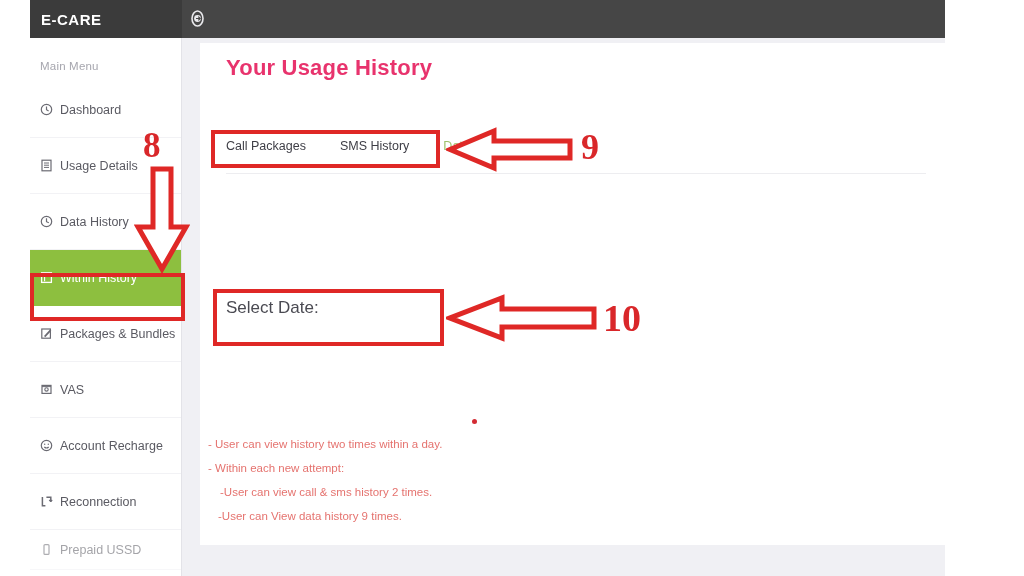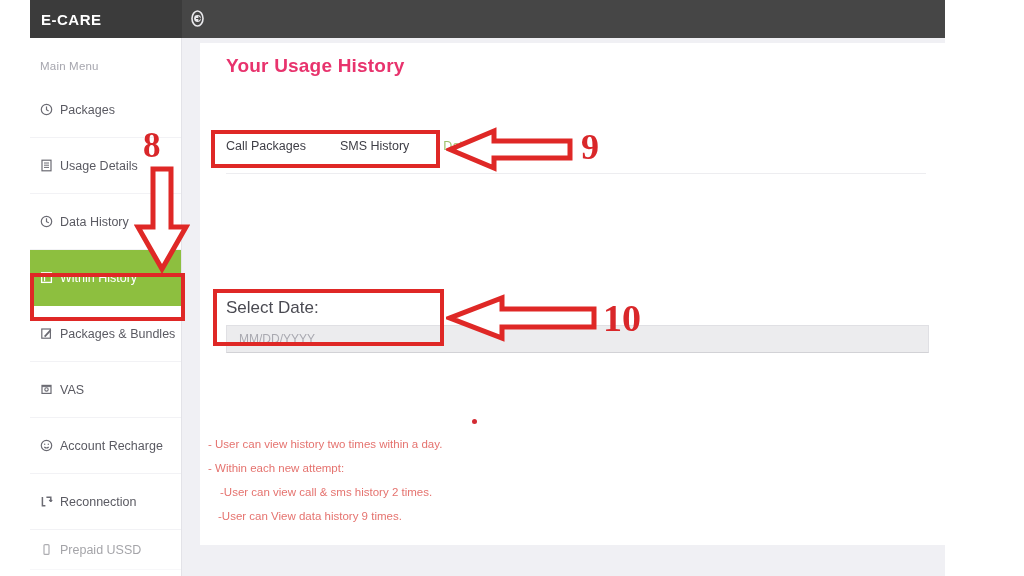--- a/index.html
+++ b/index.html
@@ -105,21 +105,21 @@
   .panel {
     position: relative;
     width: 745px;
     height: 502px;
     background: #ffffff;
   }
   .page-title {
     position: absolute;
     left: 26px; top: 12px;
     color: #e8336d;
-    font-size: 19px;
+    font-size: 22px;
     font-weight: bold;
     letter-spacing: 0.2px;
   }
 
   
   .tabs {
     position: absolute;
     left: 26px; top: 92px;
     display: flex;
     align-items: center;
@@ -222,21 +222,21 @@
     <div class="sidebar">
       <div class="menu-label">Main Menu</div>
 
       <div class="nav-item">
         <span class="ico">
           <svg width="13" height="13" viewBox="0 0 13 13">
               <circle cx="6.5" cy="6.5" r="5.2" fill="none" stroke="#6b6b73" stroke-width="1.2"></circle>
               <path d="M6.5 3.4 v3.3 l2.1 1.3" fill="none" stroke="#6b6b73" stroke-width="1.2"></path>
             </svg>
         </span>
-        <span>Packages</span>
+        <span>Dashboard</span>
       </div>
 
       <div class="nav-item">
         <span class="ico">
           <svg width="13" height="13" viewBox="0 0 13 13">
               <rect x="2" y="1.2" width="9" height="10.6" fill="none" stroke="#6b6b73" stroke-width="1.2"></rect>
               <path d="M4 4 h5 M4 6.2 h5 M4 8.4 h5" stroke="#6b6b73" stroke-width="1"></path>
             </svg>
         </span>
         <span>Usage Details</span>
@@ -323,21 +323,20 @@
 
         <div class="tabs">
           <div class="tab">Call Packages</div>
           <div class="tab">SMS History</div>
           <div class="tab active">Data History</div>
         </div>
         <div class="tab-divider"></div>
 
         <div class="field-block">
           <div class="field-label">Select Date:</div>
-          <input class="date-input" type="text" value="" placeholder="MM/DD/YYYY" style="">
         </div>
 
         <div class="dot-marker"></div>
 
         <div class="notes">
           <div class="n1">- User can view history two times within a day.</div>
           <div class="n2">- Within each new attempt:</div>
           <div class="n3">-User can view call &amp; sms history 2 times.</div>
           <div class="n4">-User can View data history 9 times.</div>
         </div>

